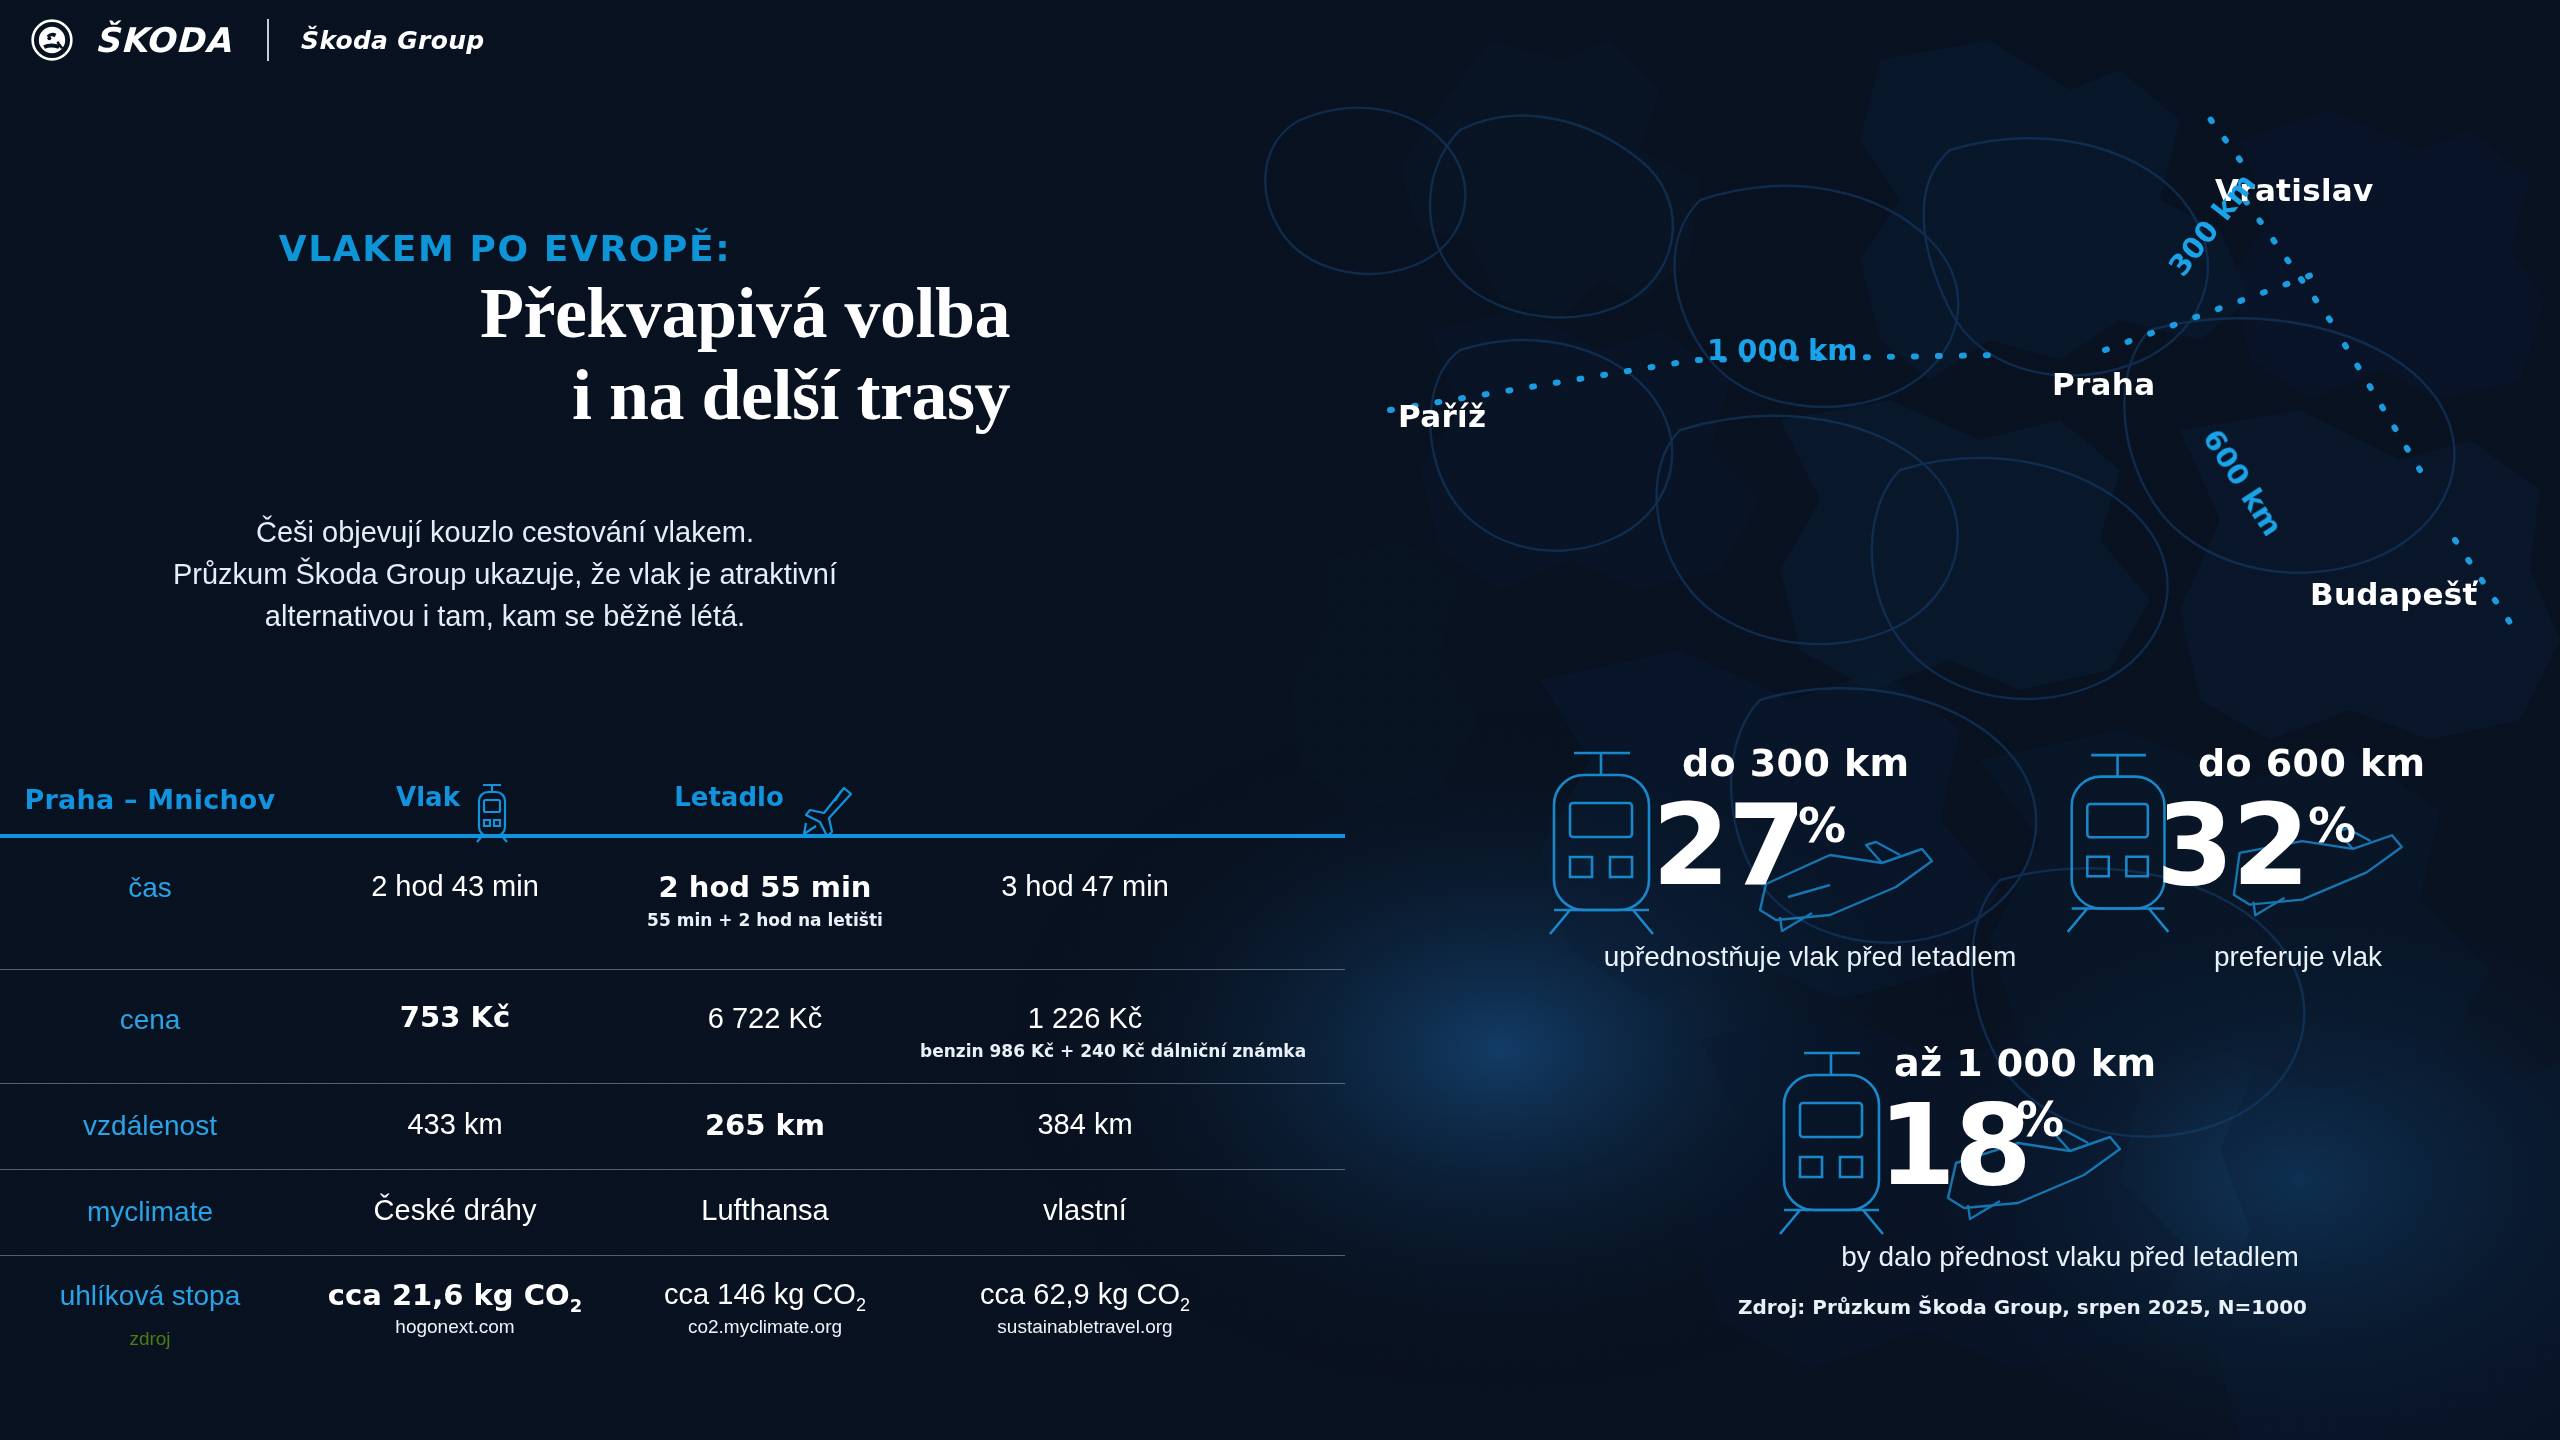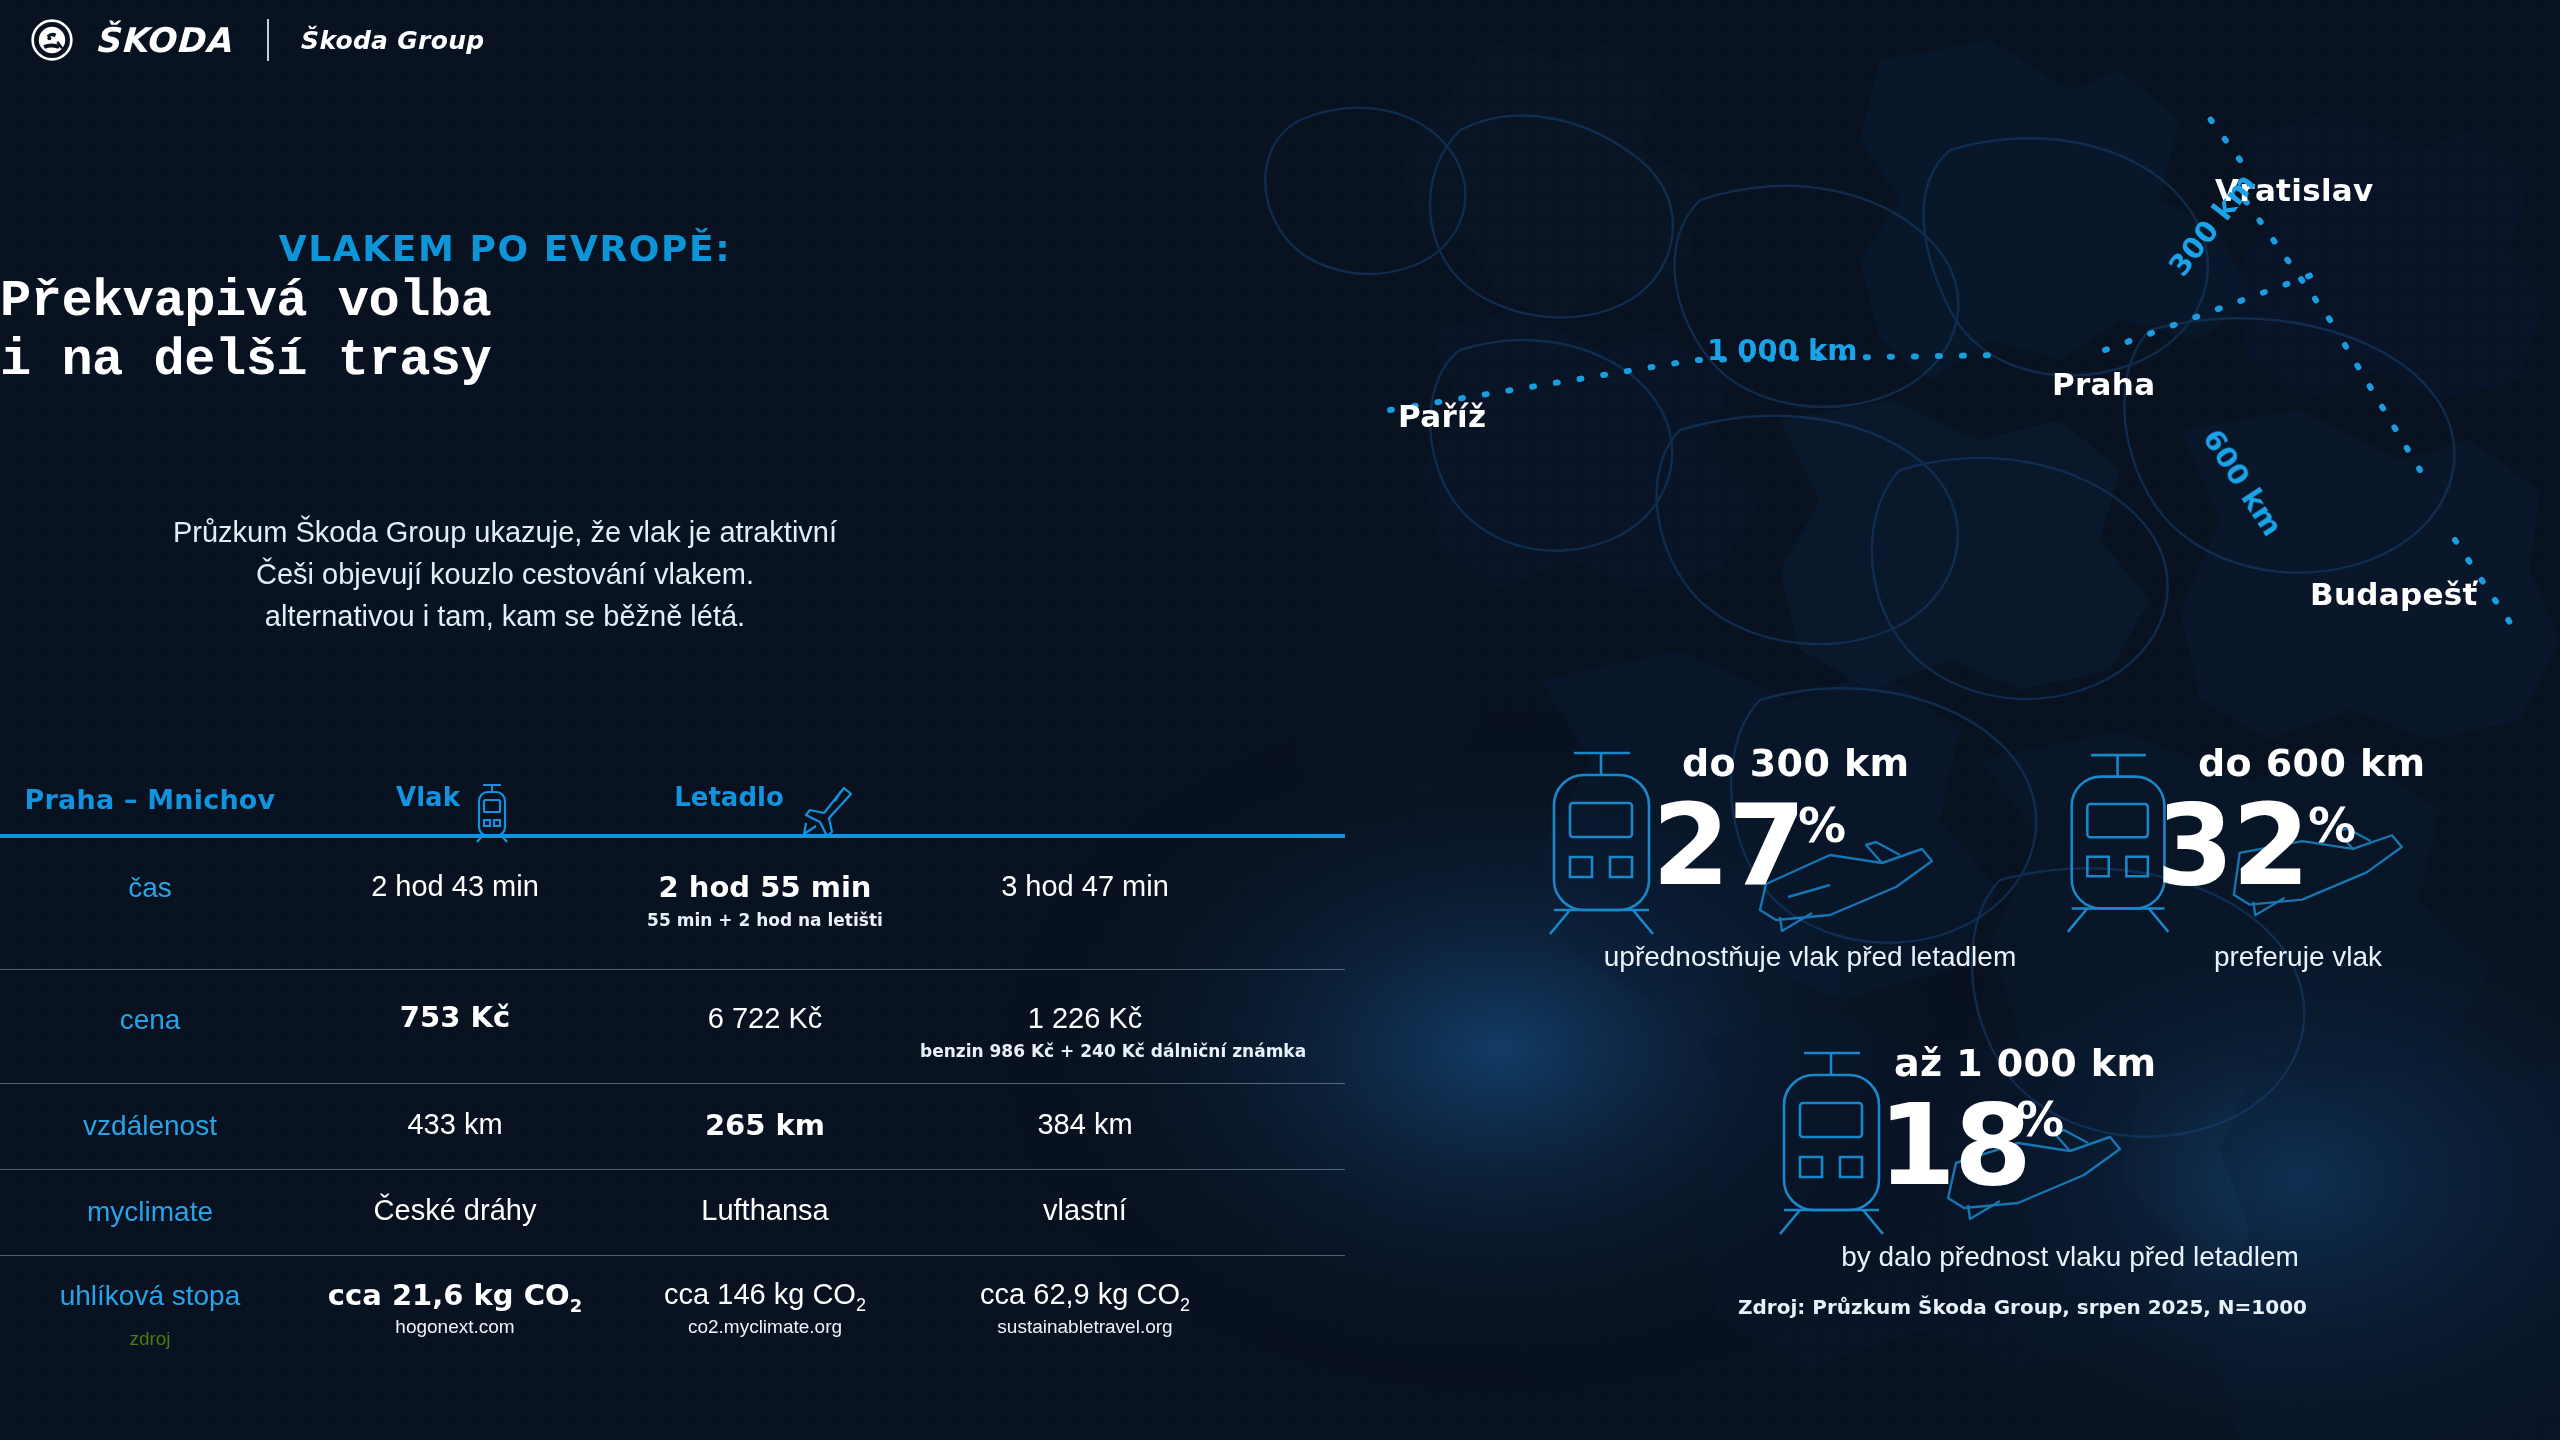--- a/index.html
+++ b/index.html
@@ -48,23 +48,23 @@
 
   
   #left-col{ position:absolute; left:0; top:0; width:1340px; height:1440px; }
 
   #eyebrow{
     position:absolute; left:0; top:228px; width:1010px; text-align:center;
     color:#0e95d8; font-family:"DejaVu Sans", sans-serif;
     font-weight:bold; font-size:36px; letter-spacing:1.6px;
   }
   #headline{
-    position:absolute; left:0; top:272px; width:1010px; text-align:left;
-    color:#fff; font-family:Liberation Mono, monospace; font-weight:bold;
-    font-size:52px; line-height:1.14; letter-spacing:-.5px;
+    position:absolute; left:0; top:272px; width:1010px; text-align:right;
+    color:#fff; font-family:Liberation Serif, serif; font-weight:bold;
+    font-size:72px; line-height:1.14; letter-spacing:-.5px;
   }
   #headline .l2{ display:block; }
 
   #intro{
     position:absolute; left:0; top:512px; width:1010px; text-align:center;
     color:#e4eef7; font-size:29px; line-height:1.44; font-weight:300;
   }
 
   
   #table{
@@ -253,22 +253,22 @@
 <div id="left-col">
 
   <div id="eyebrow">VLAKEM PO EVROPĚ:</div>
 
   <h1 id="headline">
     <span class="l1">Překvapivá volba</span>
     <span class="l2">i na delší trasy</span>
   </h1>
 
   <div id="intro">
+    <div>Češi objevují kouzlo cestování vlakem.</div>
     <div>Průzkum Škoda Group ukazuje, že vlak je atraktivní</div>
-    <div>Češi objevují kouzlo cestování vlakem.</div>
     <div>alternativou i tam, kam se běžně létá.</div>
   </div>
 
   <div id="table">
 
     <div class="t-head">
       <div class="cell c-label" style="top:14px;">
         <span class="head-label">Praha – Mnichov</span>
       </div>
       <div class="cell c-vlak" style="top:12px;">

